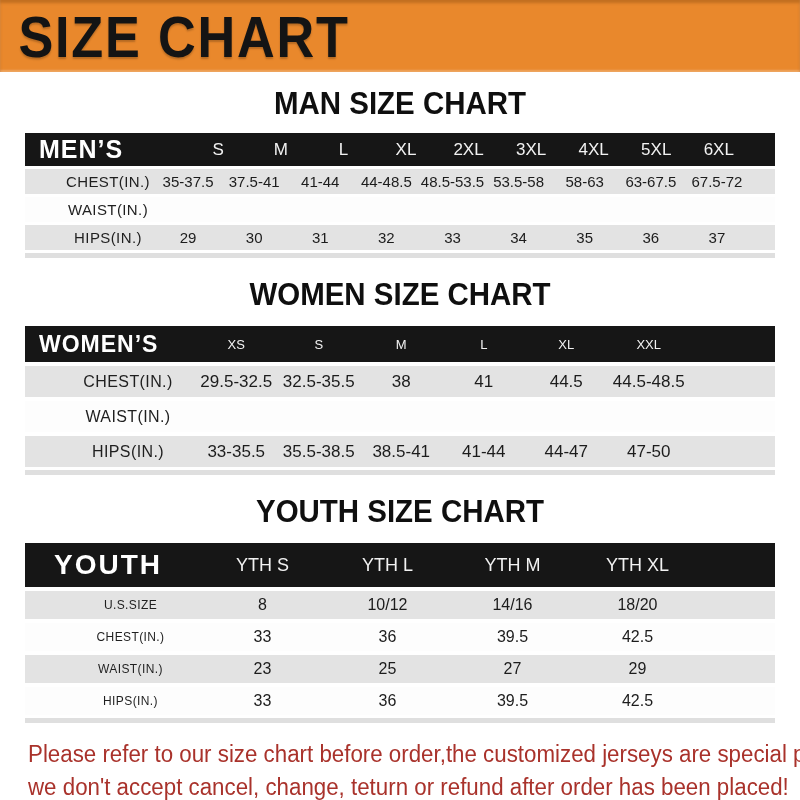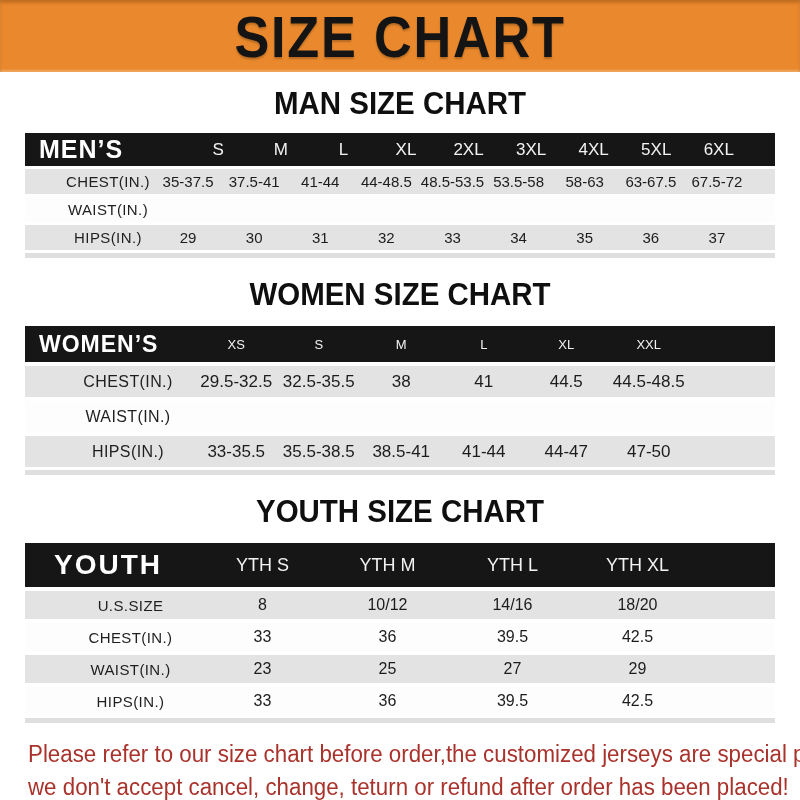--- a/index.html
+++ b/index.html
@@ -4,21 +4,21 @@
 <style>
   html,body{margin:0;padding:0;}
   body{
     width:800px;height:800px;overflow:hidden;background:#ffffff;
     font-family:"Liberation Sans", sans-serif;
     -webkit-font-smoothing:antialiased;
   }
   
   .banner{
     height:72px;background:var(--orange,#e9882c);
-    display:flex;align-items:center;justify-content:center;
+    display:flex;align-items:center;justify-content:flex-start;
     box-shadow:inset 0 3px 3px rgba(90,45,0,.28), inset 0 -2px 2px rgba(255,255,255,.25);
   }
   .banner h1{
     margin:0;font-size:58px;font-weight:800;color:#141414;
     letter-spacing:2px;transform:scaleX(.9);
     text-shadow:0 2px 2px rgba(0,0,0,.22);
     white-space:nowrap;
   }
   
   .sec-h{
@@ -52,21 +52,21 @@
   .women .thead .lbl{font-size:23px;letter-spacing:1px;}
   .women .thead .col{font-size:13px;}
   .women .drow{height:31px;margin-top:4px;font-size:17px;}
   .women .drow .lbl{font-size:16px;}
 
   .youth{--lblw:175px;--padr:75px;}
   .youth .thead{height:44px;}
   .youth .thead .lbl{font-size:28px;letter-spacing:2px;padding-left:29px;}
   .youth .thead .col{font-size:18px;}
   .youth .drow{height:28px;margin-top:4px;font-size:16px;}
-  .youth .drow .lbl{font-size:15px;}
+  .youth .drow .lbl{font-size:12px;}
 
   
   .disclaimer{margin:15px 0 0 28px;}
   .disclaimer p{
     margin:0;color:var(--red,#a9322b);font-size:23px;line-height:33px;
     transform:scaleX(.97);transform-origin:left;white-space:nowrap;
   }
 </style>
 </head>
 <body>
@@ -170,22 +170,22 @@
       </div>
   </section>
 
   <section class="sec-wrap-2">
     <h2 class="sec-h">YOUTH SIZE CHART</h2>
     <div class="size-table youth">
         <div class="trow thead">
           <div class="lbl">YOUTH</div>
           <div class="cols">
             <div class="col">YTH S</div>
+            <div class="col">YTH L</div>
             <div class="col">YTH M</div>
-            <div class="col">YTH L</div>
             <div class="col">YTH XL</div>
           </div>
         </div>
         <div class="trow drow gray">
           <div class="lbl">U.S.SIZE</div>
           <div class="cols">
             <div class="col">8</div>
             <div class="col">10/12</div>
             <div class="col">14/16</div>
             <div class="col">18/20</div>

